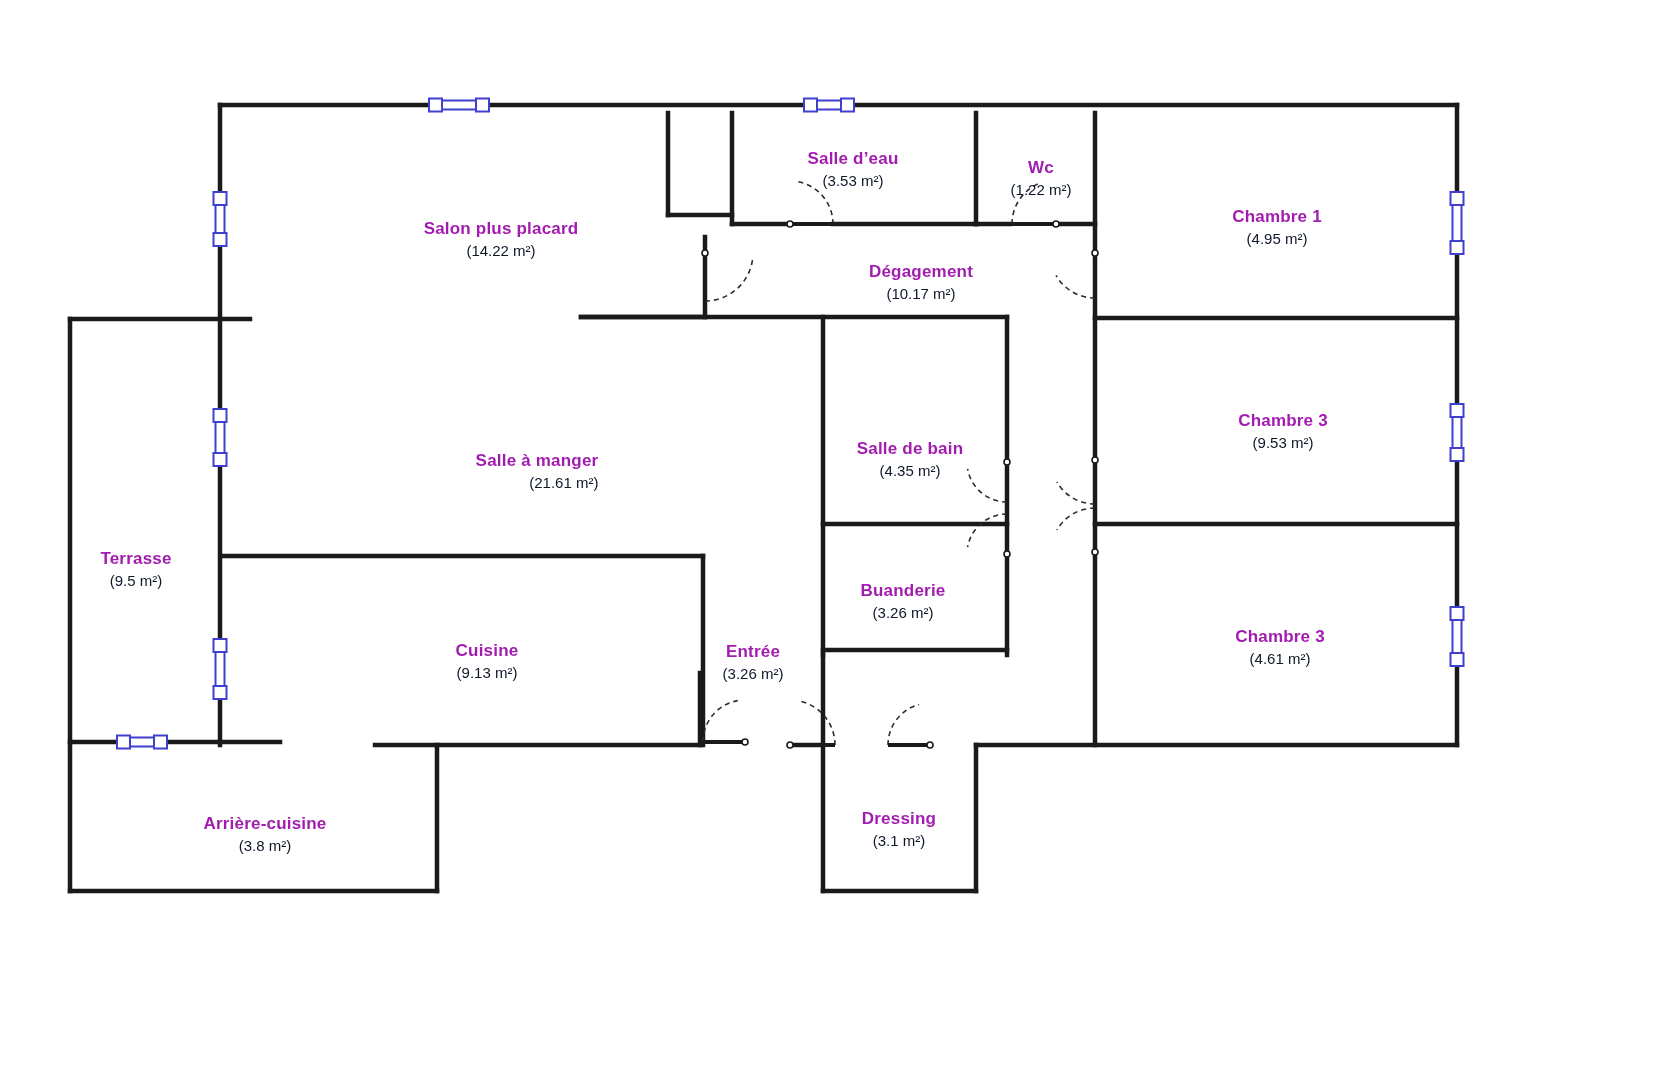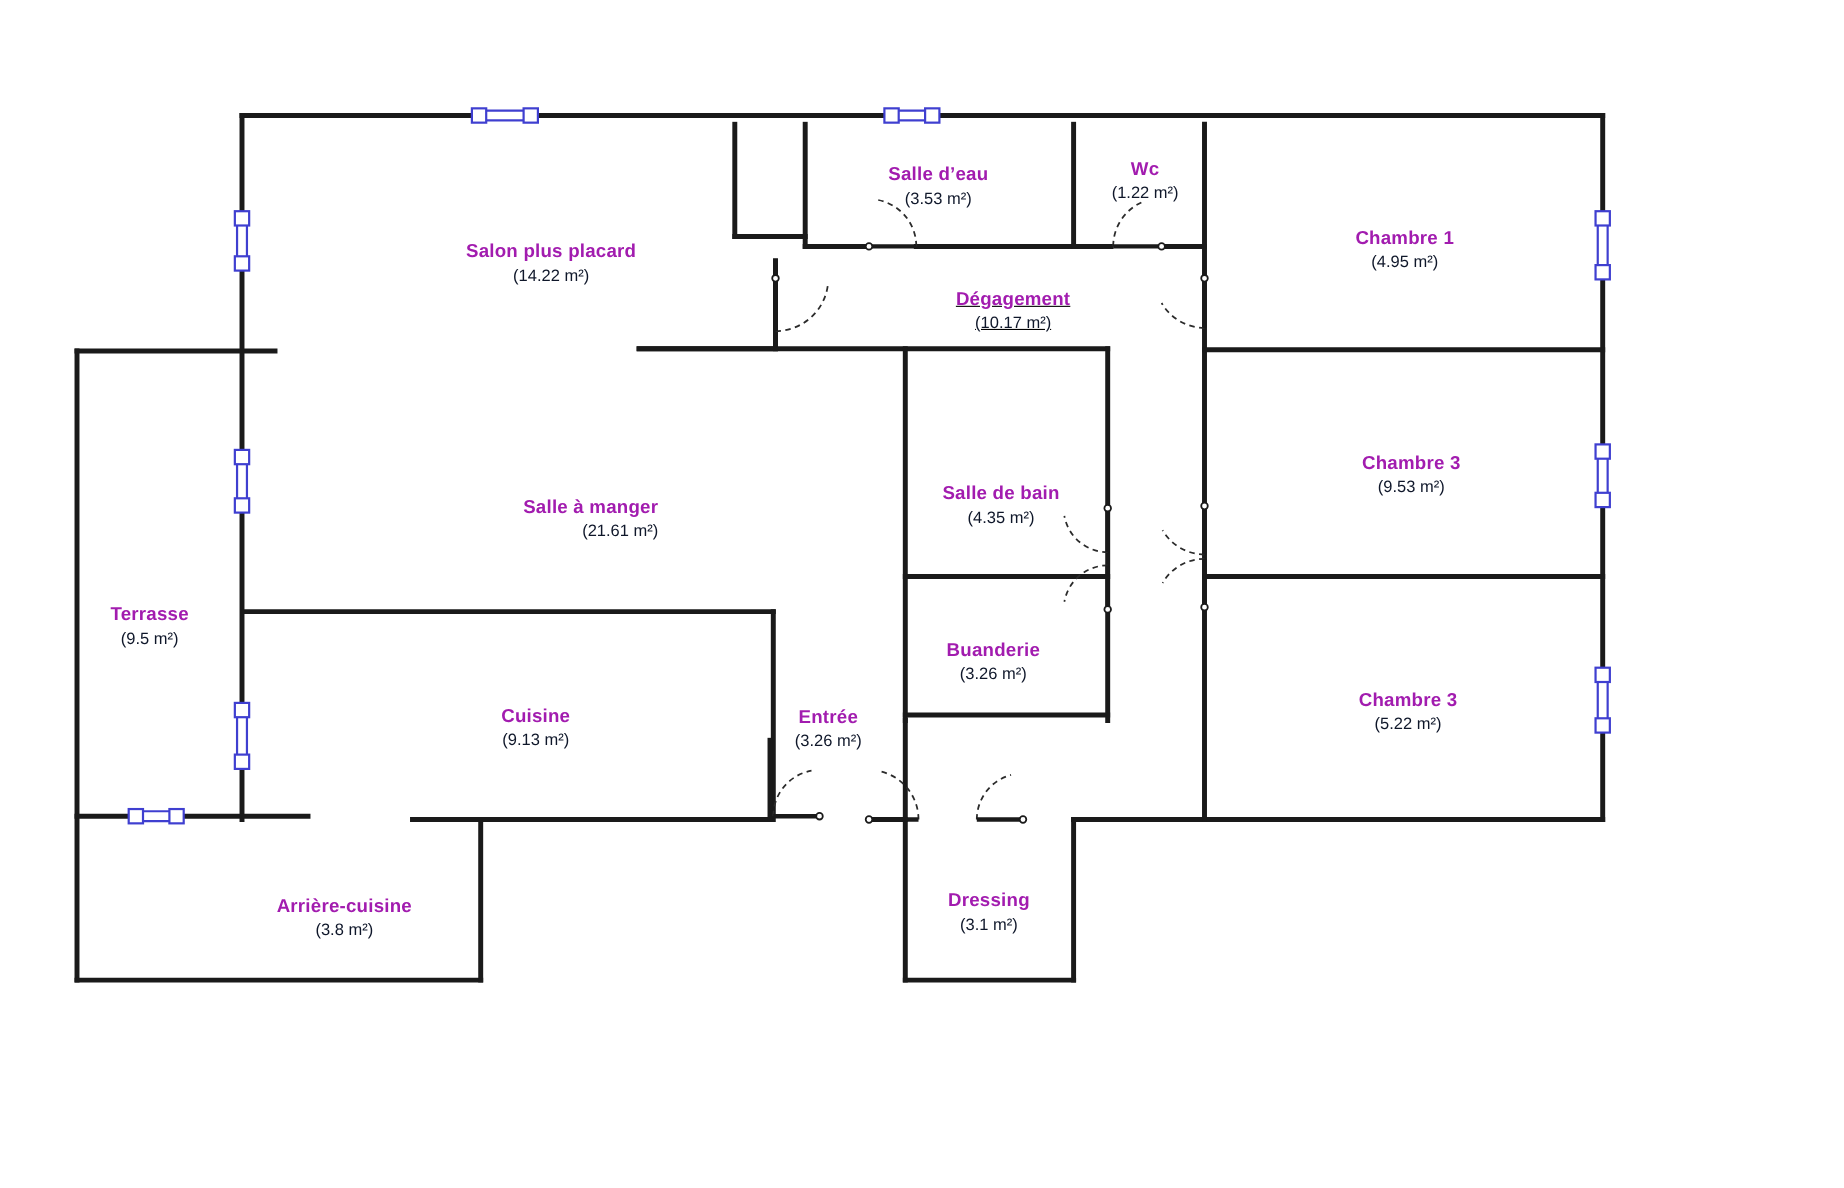--- a/index.html
+++ b/index.html
@@ -218,29 +218,29 @@
   </svg>
   <div id="labels-layer">
       <div class="room-label" style="left: 501px; top: 219px;">
         <span class="room-name">Salon plus placard</span>
         <span class="room-area">(14.22 m²)</span>
       </div>
       <div class="room-label" style="left: 853px; top: 149px;">
         <span class="room-name">Salle d’eau</span>
         <span class="room-area">(3.53 m²)</span>
       </div>
-      <div class="room-label" style="left: 1041px; top: 144px;">
+      <div class="room-label" style="left: 1041px; top: 158px;">
         <span class="room-name">Wc</span>
         <span class="room-area">(1.22 m²)</span>
       </div>
       <div class="room-label" style="left: 1277px; top: 207px;">
         <span class="room-name">Chambre 1</span>
         <span class="room-area">(4.95 m²)</span>
       </div>
-      <div class="room-label" style="left: 921px; top: 262px; text-decoration: underline;">
+      <div class="room-label" style="left: 921px; top: 262px;">
         <span class="room-name">Dégagement</span>
         <span class="room-area">(10.17 m²)</span>
       </div>
       <div class="room-label" style="left: 1283px; top: 411px;">
         <span class="room-name">Chambre 3</span>
         <span class="room-area">(9.53 m²)</span>
       </div>
       <div class="room-label" style="left: 537px; top: 451px; text-align: right;">
         <span class="room-name">Salle à manger</span>
         <span class="room-area">(21.61 m²)</span>
@@ -252,32 +252,32 @@
       <div class="room-label" style="left: 136px; top: 549px;">
         <span class="room-name">Terrasse</span>
         <span class="room-area">(9.5 m²)</span>
       </div>
       <div class="room-label" style="left: 903px; top: 581px;">
         <span class="room-name">Buanderie</span>
         <span class="room-area">(3.26 m²)</span>
       </div>
       <div class="room-label" style="left: 1280px; top: 627px;">
         <span class="room-name">Chambre 3</span>
-        <span class="room-area">(5.22 m²)</span>
+        <span class="room-area">(4.61 m²)</span>
       </div>
       <div class="room-label" style="left: 487px; top: 641px;">
         <span class="room-name">Cuisine</span>
         <span class="room-area">(9.13 m²)</span>
       </div>
       <div class="room-label" style="left: 753px; top: 642px;">
         <span class="room-name">Entrée</span>
         <span class="room-area">(3.26 m²)</span>
       </div>
       <div class="room-label" style="left: 899px; top: 809px;">
         <span class="room-name">Dressing</span>
         <span class="room-area">(3.1 m²)</span>
       </div>
-      <div class="room-label" style="left: 265px; top: 814px; margin-left: 48px;">
+      <div class="room-label" style="left: 265px; top: 814px;">
         <span class="room-name">Arrière-cuisine</span>
         <span class="room-area">(3.8 m²)</span>
       </div>
     </div>
 </div>
 
 </body></html>

